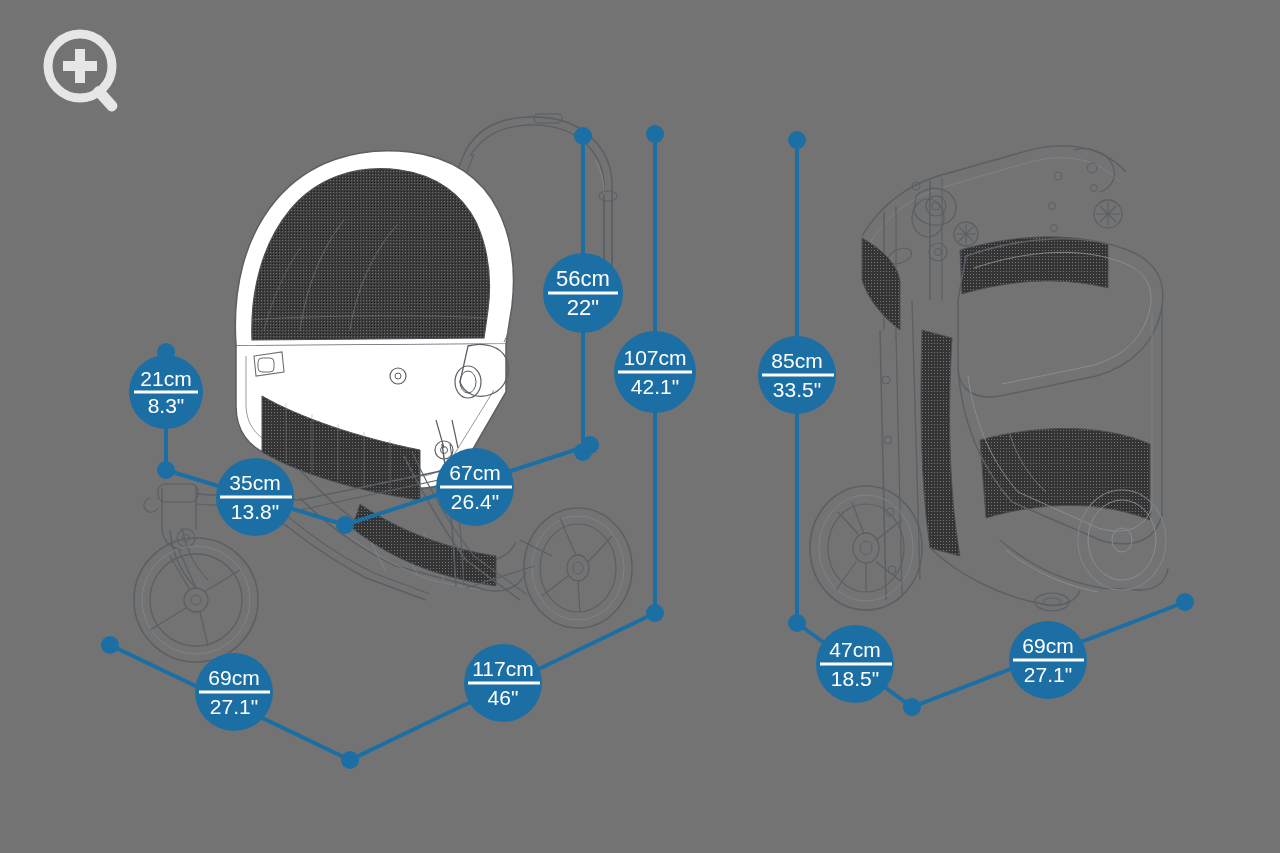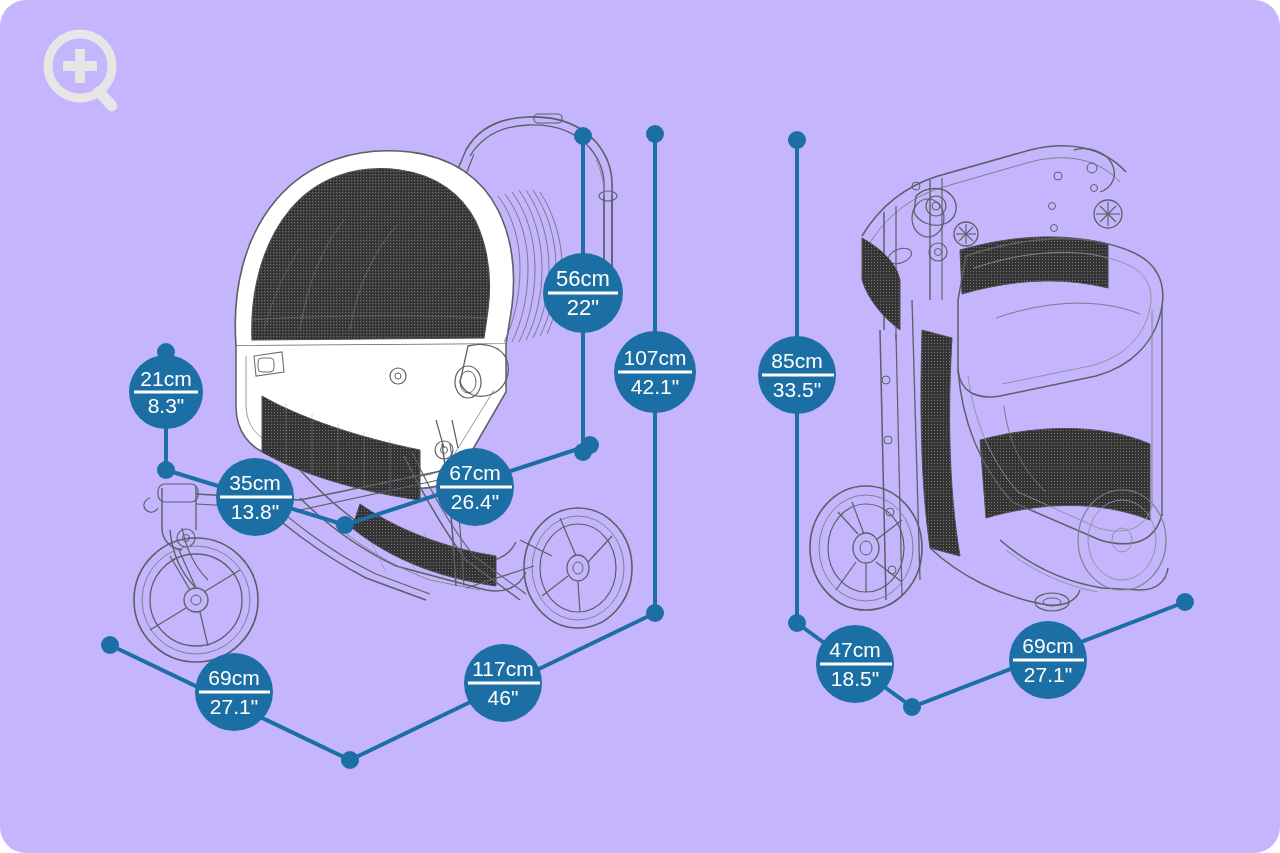--- a/index.html
+++ b/index.html
@@ -12,22 +12,21 @@
     height: 853px;
     position: relative;
     overflow: hidden;
     font-family: "Liberation Sans", sans-serif;
   }
   #stage {
     position: absolute;
     left: 0; top: 0;
     width: 1280px;
     height: 853px;
-    background: #c4b5fd;
-    border-radius: 26px;
+    background: #737373;
   }
   .layer {
     position: absolute;
     left: 0; top: 0;
     width: 1280px;
     height: 853px;
   }
   #magnifier-icon {
     position: absolute;
     left: 38px;

